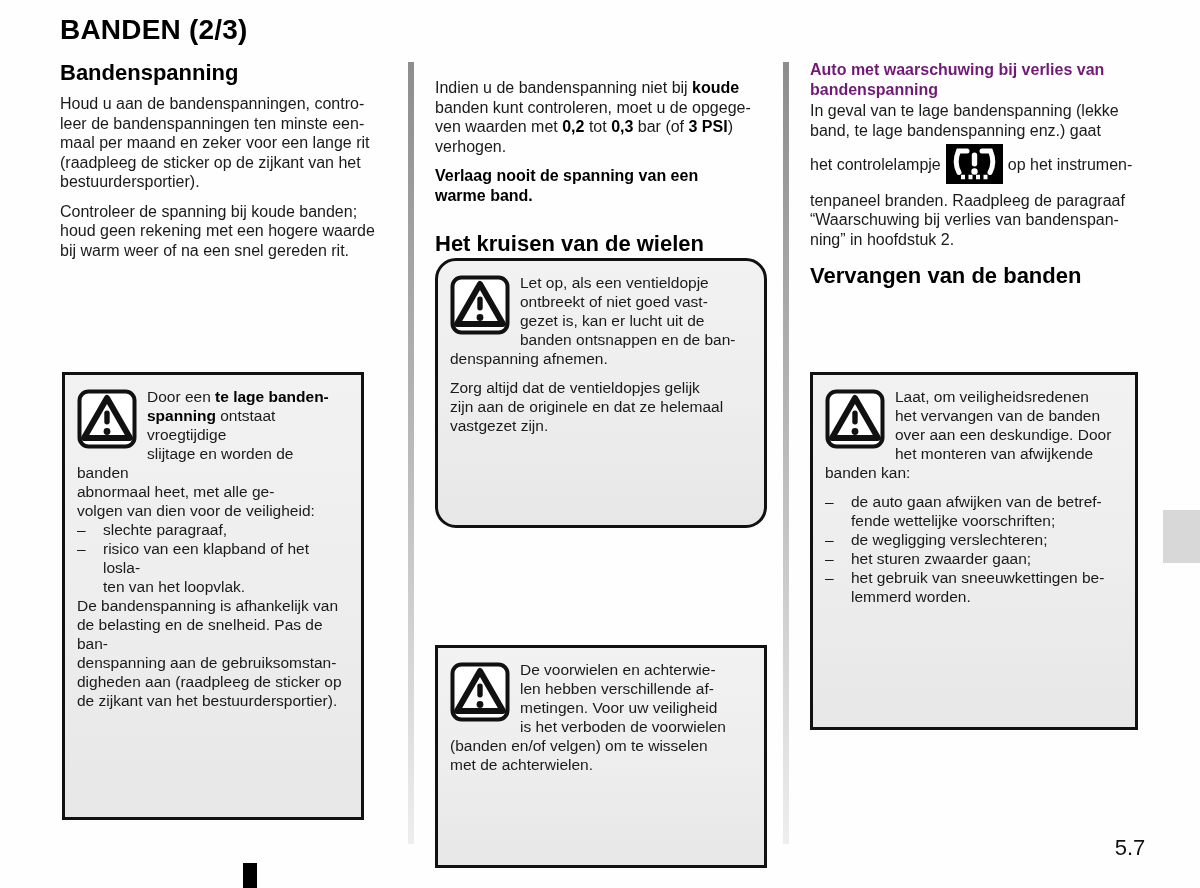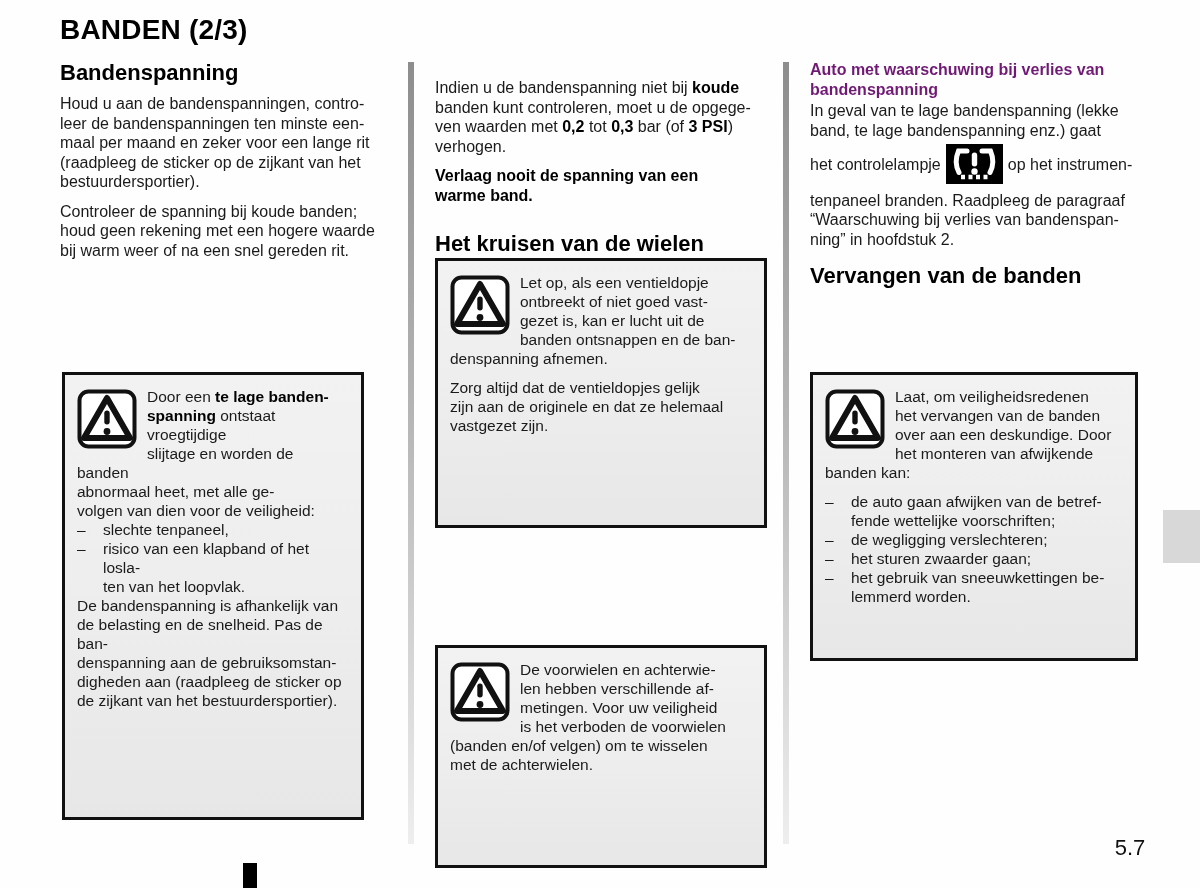--- a/index.html
+++ b/index.html
@@ -23,23 +23,23 @@
 
   .divider { position:absolute; top:62px; width:6px; height:782px;
     background:linear-gradient(180deg,#8d8d8d 0%,#b5b5b5 45%,#eeeeee 100%); }
   .d1 { left:408px; } .d2 { left:783px; }
 
   .warnbox { position:absolute; box-sizing:border-box;
     border:3px solid #111;
     background:linear-gradient(180deg,#f2f2f2 0%,#ededed 55%,#e7e7e7 100%);
     padding:12px; font-size:15.5px; line-height:19px; }
   #box-left  { left:62px;  top:372px; width:302px; height:448px; }
-  #box-mid1  { left:435px; top:258px; width:332px; height:270px; }
+  #box-mid1  { left:435px; top:258px; width:332px; height:270px;border-radius:21px; }
   #box-mid2  { left:435px; top:645px; width:332px; height:223px; }
-  #box-right { left:810px; top:372px; width:328px; height:289px; }
+  #box-right { left:810px; top:372px; width:328px; height:358px; }
 
   .wicon { float:left; width:60px; height:60px; margin:2px 10px 10px 0; }
   .wicon svg { display:block; width:100%; height:100%; }
 
   .li { display:flex; }
   .li .dash { flex:0 0 26px; }
   .items-gap { margin-top:10px; }
 
   .mid-bold-para { margin-bottom:26px; }
   .mid-h2 { margin-bottom:0; }
@@ -84,21 +84,21 @@
       </svg>
     </span>
   <p class="pre" style="margin-bottom:0"><span>Door een </span><b>te lage banden-
 spanning</b><span> ontstaat vroegtijdige
 slijtage en worden de banden
 abnormaal heet, met alle ge-
 volgen van dien voor de veiligheid:</span></p>
   <div>
     <div class="li">
         <span class="dash">–</span>
-        <span class="pre">slechte tenpaneel,</span>
+        <span class="pre">slechte paragraaf,</span>
       </div>
     <div class="li">
         <span class="dash">–</span>
         <span class="pre">risico van een klapband of het losla-
 ten van het loopvlak.</span>
       </div>
   </div>
   <p class="pre" style="margin-bottom:0">De bandenspanning is afhankelijk van
 de belasting en de snelheid. Pas de ban-
 denspanning aan de gebruiksomstan-

